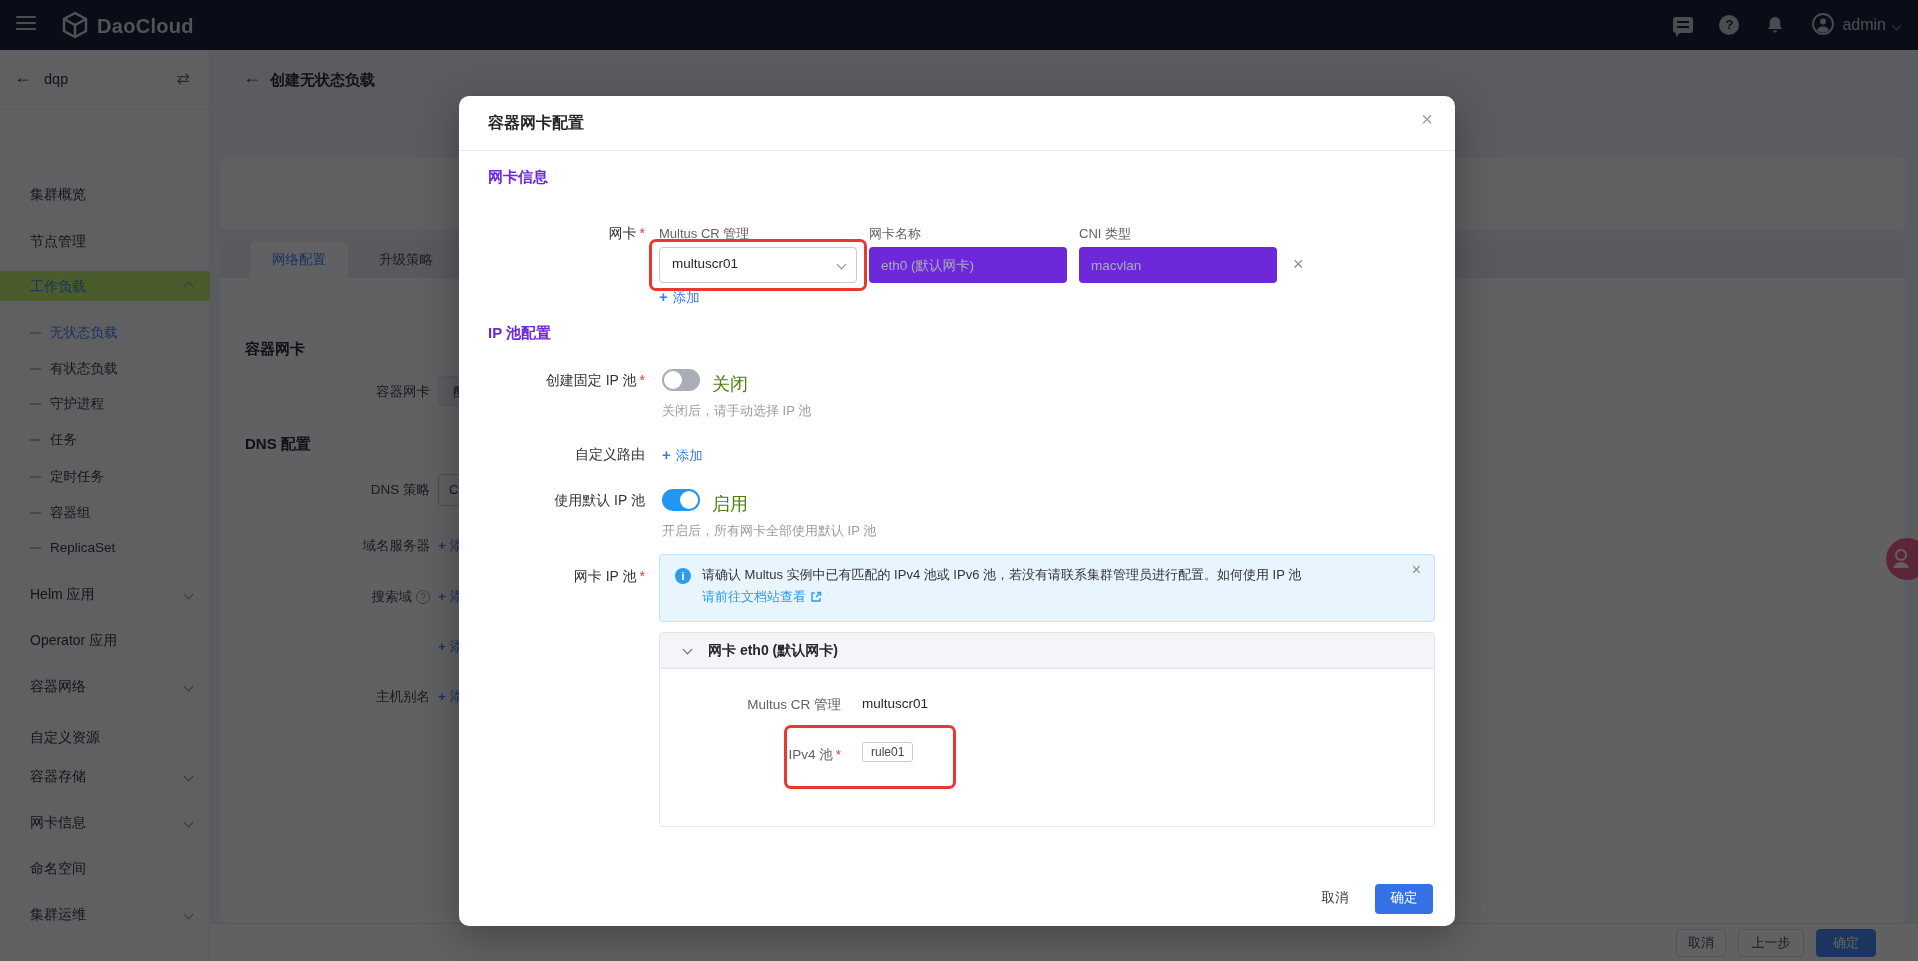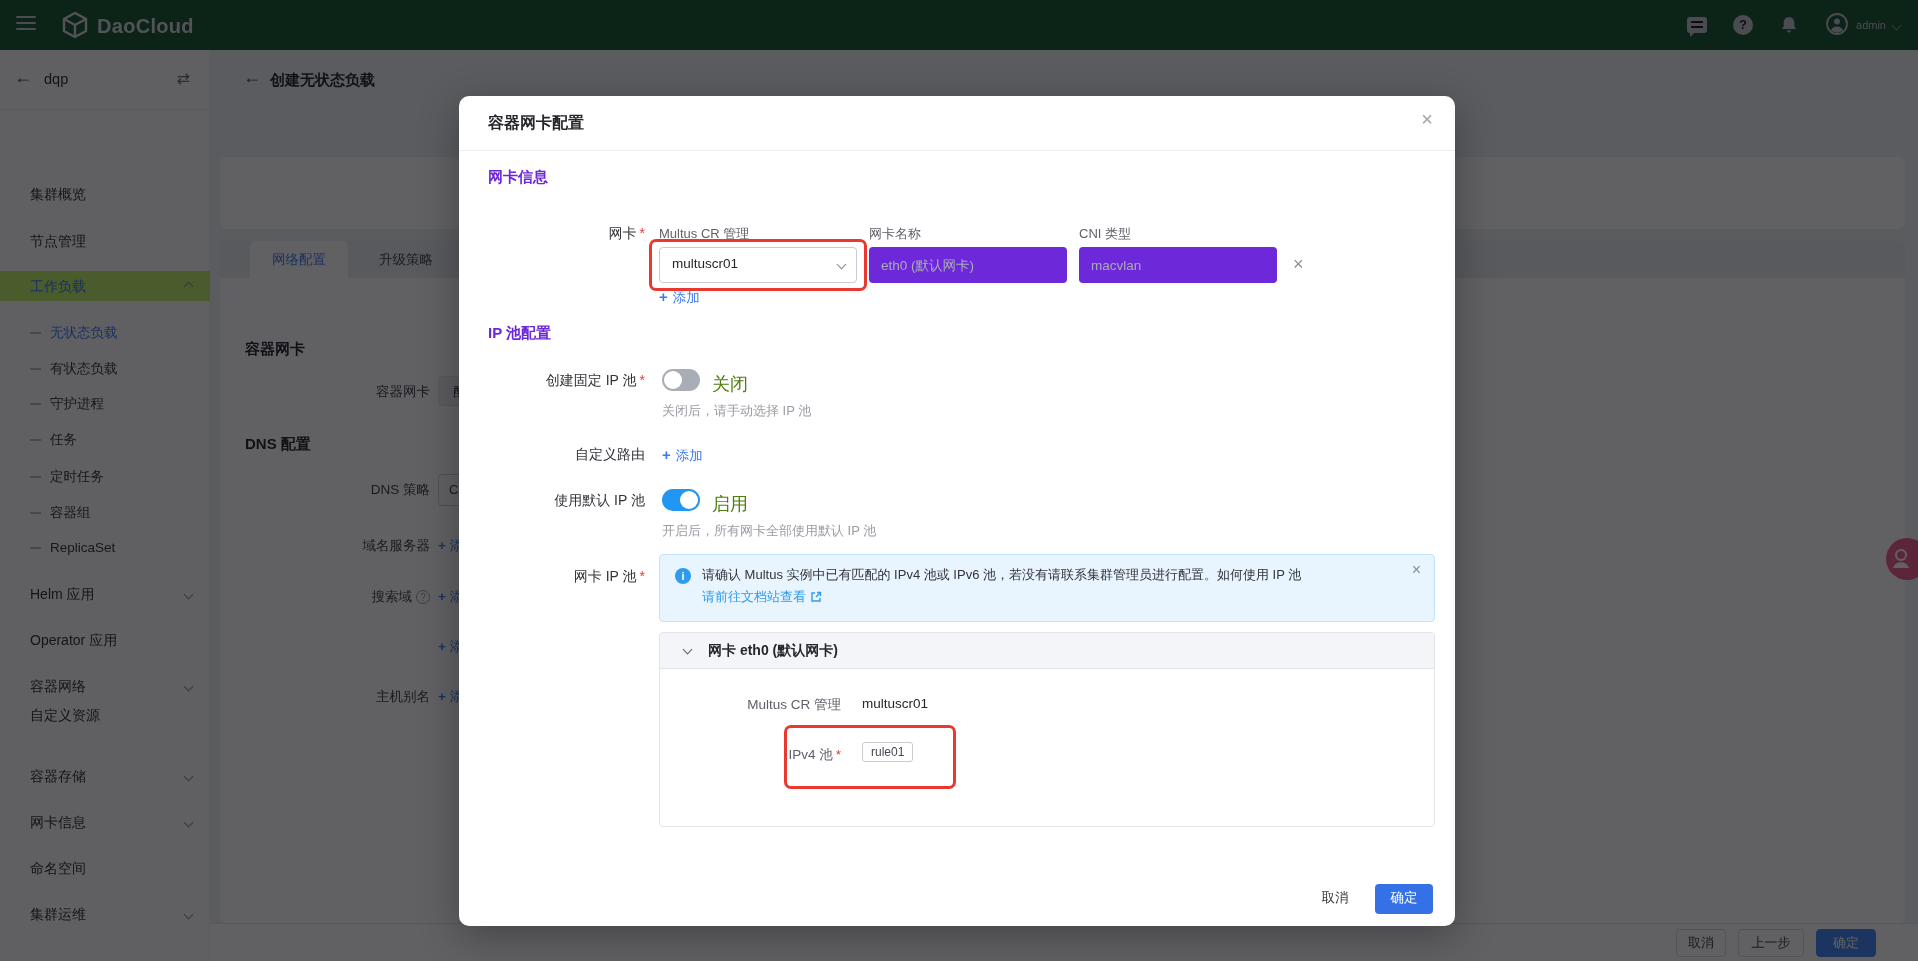--- a/index.html
+++ b/index.html
@@ -4,33 +4,33 @@
 <style>
   * { margin:0; padding:0; box-sizing:border-box; }
   html,body { background:#2a2a2e; }
   .screen {
     position:relative; width:1918px; height:961px; overflow:hidden;
     font-family:"Liberation Sans","DejaVu Sans",sans-serif; font-size:14px; color:#2b2b33;
     background:#eef0f3;
   }
 
   
-  .topbar { position:absolute; left:0; top:0; width:1918px; height:62px; background:#14532d; z-index:1; }
+  .topbar { position:absolute; left:0; top:0; width:1918px; height:62px; background:#0f172a; z-index:1; }
   .hamburger { position:absolute; left:16px; top:16px; width:20px; height:16px; cursor:pointer; }
   .hamburger i { display:block; height:2px; background:#c2c4cc; margin-bottom:4px; border-radius:1px; }
   .brand { position:absolute; left:62px; top:11px; display:flex; align-items:center; gap:9px; }
   .brand-text { font-size:20px; font-weight:bold; color:#d6d7db; letter-spacing:.3px; }
   .tb-right { position:absolute; right:18px; top:0; height:50px; display:flex; align-items:center; gap:26px; }
   .tb-ic { width:20px; height:20px; position:relative; cursor:pointer; }
   .help-c { width:20px; height:20px; border-radius:50%; background:#c2c4cc; color:#17171b; font-weight:bold; font-size:13px; text-align:center; line-height:20px; }
   .chat-c { width:20px; height:16px; margin-top:2px; background:#c2c4cc; border-radius:3px; position:relative; }
   .chat-c::after { content:""; position:absolute; left:3px; bottom:-4px; border:4px solid transparent; border-top-color:#c2c4cc; border-left-color:#c2c4cc; }
   .chat-c i { position:absolute; left:4px; right:4px; height:2px; background:#17171b; }
   .userbox { display:flex; align-items:center; gap:7px; cursor:pointer; }
-  .user-name { color:#c2c4cc; font-size:11px; }
+  .user-name { color:#c2c4cc; font-size:16px; }
   .chev { display:inline-block; width:7px; height:7px; border-right:1.6px solid #8a8a92; border-bottom:1.6px solid #8a8a92; }
   .chev.down { transform:rotate(45deg); }
   .chev.up { transform:rotate(-135deg); }
 
   
   .sidebar { position:absolute; left:0; top:50px; width:210px; height:911px; background:#fcfcfd; border-right:1px solid #ececf0; z-index:1; }
   .sb-head { position:absolute; left:0; top:0; width:210px; height:60px; border-bottom:1px solid #e8e9ed; }
   .sb-back { position:absolute; left:14px; top:17px; font-size:18px; color:#3c3c45; cursor:pointer; }
   .sb-cluster { position:absolute; left:44px; top:21px; font-size:14.5px; font-weight:500; color:#2b2b33; }
   .sb-switch { position:absolute; right:20px; top:19px; font-size:16px; color:#6a6a74; cursor:pointer; }
@@ -209,21 +209,21 @@
           <span class="sb-label">Helm 应用</span>
           <span class="chev down"></span>
         </div>
         <div class="sb-item top" style="top: 575px;">
           <span class="sb-label">Operator 应用</span>
         </div>
         <div class="sb-item top" style="top: 621px;">
           <span class="sb-label">容器网络</span>
           <span class="chev down"></span>
         </div>
-        <div class="sb-item top" style="top: 650px;">
+        <div class="sb-item top" style="top: 672px;">
           <span class="sb-label">自定义资源</span>
         </div>
         <div class="sb-item top" style="top: 711px;">
           <span class="sb-label">容器存储</span>
           <span class="chev down"></span>
         </div>
         <div class="sb-item top" style="top: 757px;">
           <span class="sb-label">网卡信息</span>
           <span class="chev down"></span>
         </div>

